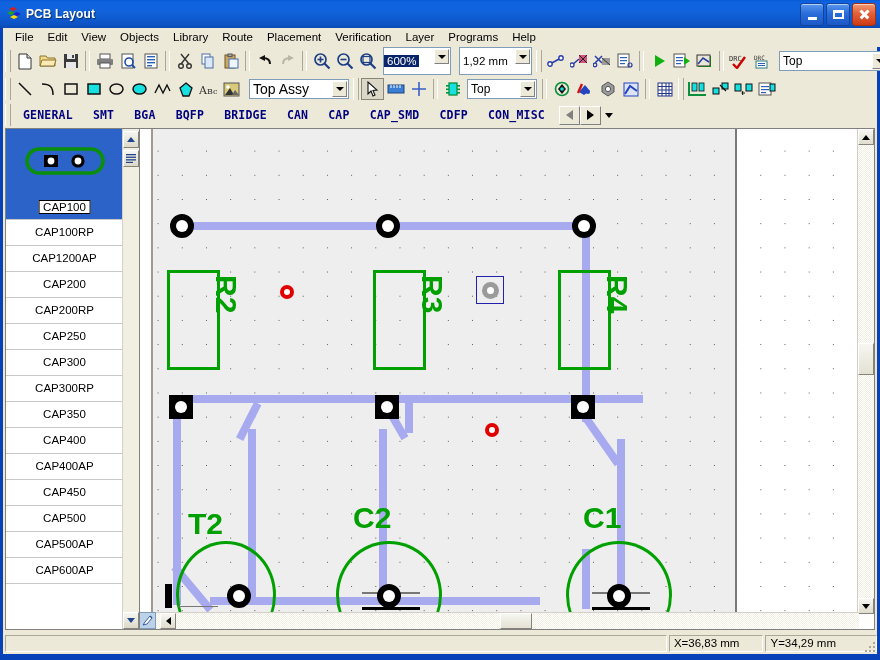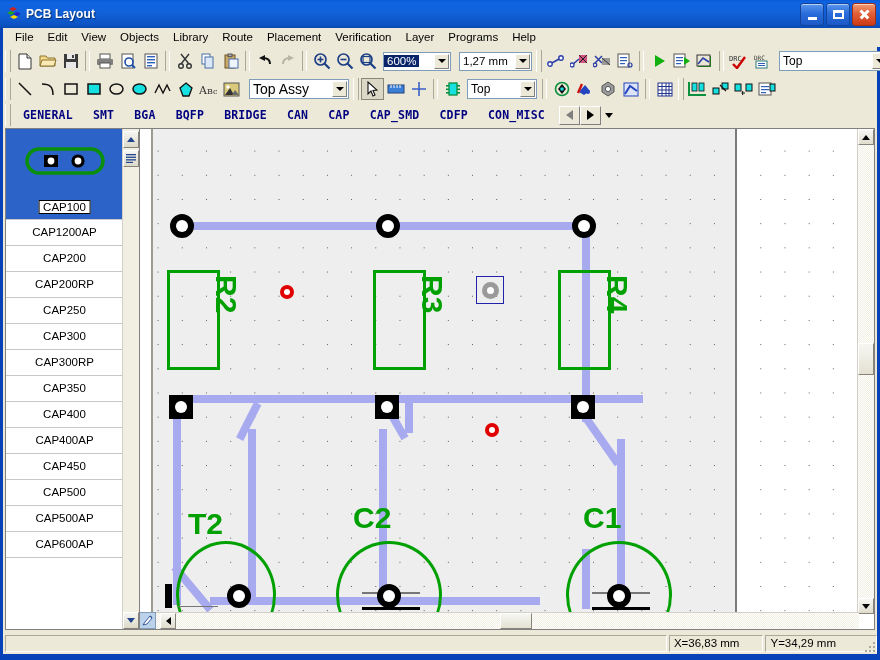--- a/index.html
+++ b/index.html
@@ -79,21 +79,21 @@
     box-sizing:border-box;
   }
   .tbtn{
     width:23px;height:22px;flex:0 0 auto;
     display:flex;align-items:center;justify-content:center;
     position:relative;margin:0 0px;
   }
   .tbtn.pressed{border:1px solid #8a8778;background:#dcd8c8;box-sizing:border-box;}
   .tsep{width:3px;height:20px;border-left:1px solid #aca899;border-right:1px solid #ffffff;margin:0 3px;flex:0 0 auto;}
   .combo{
-    height:19px;background:#fff;border:1px solid #7f9db9;
+    height:28px;background:#fff;border:1px solid #7f9db9;
     display:flex;align-items:center;position:relative;flex:0 0 auto;
     box-sizing:border-box;margin:0 2px;
   }
   .combo .cval{padding-left:3px;font-size:11.5px;color:#000;white-space:nowrap;overflow:hidden;}
   .combo .cval.sel{background:#0a246a;color:#fff;padding-right:3px;}
   .combo .carr{
     position:absolute;right:1px;top:1px;width:15px;height:15px;
     background:#ece9d8;border:1px solid #ece9d8;
     border-top-color:#fff;border-left-color:#fff;border-right-color:#808080;border-bottom-color:#808080;
     display:flex;align-items:center;justify-content:center;box-sizing:border-box;
@@ -441,21 +441,21 @@
       </div>
 
       <div class="combo" style="width:68px;margin-left:4px;">
         <div class="cval sel">600%</div>
         <div class="carr">
             <div class="arrdn"></div>
           </div>
       </div>
 
       <div class="combo" style="width:73px;margin-left:6px;">
-        <div class="cval">1,27 mm</div>
+        <div class="cval">1,92 mm</div>
         <div class="carr">
             <div class="arrdn"></div>
           </div>
       </div>
 
       <div class="grip"></div>
 
       <div class="tbtn">
         <svg width="18" height="16" viewBox="0 0 18 16">
             <path d="M3 11L14 5" stroke="#2b3fa8" stroke-width="1.6"></path>
@@ -762,20 +762,21 @@
                 <rect x="3" y="6" width="76" height="24" rx="12" ry="12" fill="none" stroke="#0a8f0a" stroke-width="3.5"></rect>
                 <rect x="20" y="12" width="14" height="12" fill="#000"></rect>
                 <circle cx="27" cy="18" r="3.4" fill="#fff"></circle>
                 <circle cx="54" cy="18" r="6.6" fill="#000"></circle>
                 <circle cx="54" cy="18" r="3.4" fill="#fff"></circle>
               </svg>
             </div>
             <div class="lib-sel-label">CAP100</div>
           </div>
 
+          <div class="lib-row">CAP100RP</div>
           <div class="lib-row">CAP1200AP</div>
           <div class="lib-row">CAP200</div>
           <div class="lib-row">CAP200RP</div>
           <div class="lib-row">CAP250</div>
           <div class="lib-row">CAP300</div>
           <div class="lib-row">CAP300RP</div>
           <div class="lib-row">CAP350</div>
           <div class="lib-row">CAP400</div>
           <div class="lib-row">CAP400AP</div>
           <div class="lib-row">CAP450</div>

